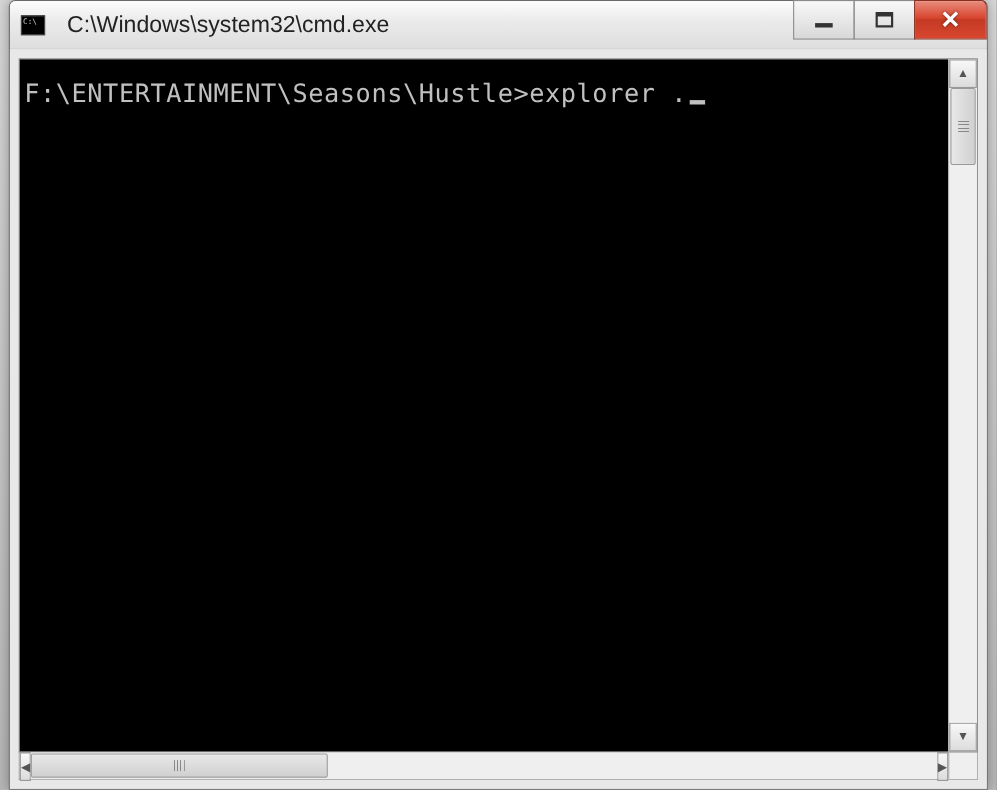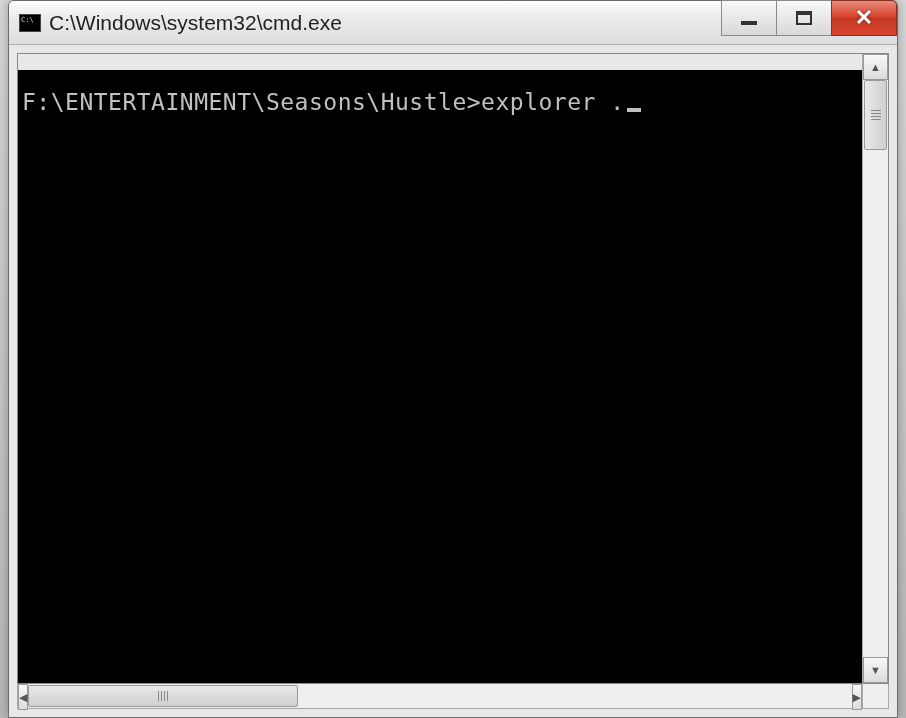--- a/index.html
+++ b/index.html
@@ -44,21 +44,21 @@
     .titlebar-icon::before {
       content: "C:\\";
       position: absolute;
       color: #ccc;
       font-size: 7px;
       font-family: monospace;
       left: 1px;
       top: 1px;
     }
     .title-text {
-      margin-left: 8px;
+      margin-left: 20px;
       font-size: 21px;
       color: #222;
       font-weight: 400;
     }
     .win-controls {
       position: absolute;
       right: 0;
       top: -1px;
       display: flex;
       height: 36px;
@@ -119,21 +119,20 @@
       flex: 1;
       background: #000;
       color: #c0c0c0;
       font-family: "Lucida Console", "Consolas", monospace;
       font-size: 23px;
       line-height: 1.3;
       padding: 18px 0 0 4px;
       white-space: pre;
       overflow: hidden;
       letter-spacing: 0.5px;
-      margin-top: 16px;
     }
     .cursor {
       display: inline-block;
       width: 14px;
       height: 4px;
       background: #c0c0c0;
       vertical-align: baseline;
       margin-left: 2px;
       position: relative;
       top: 2px;

